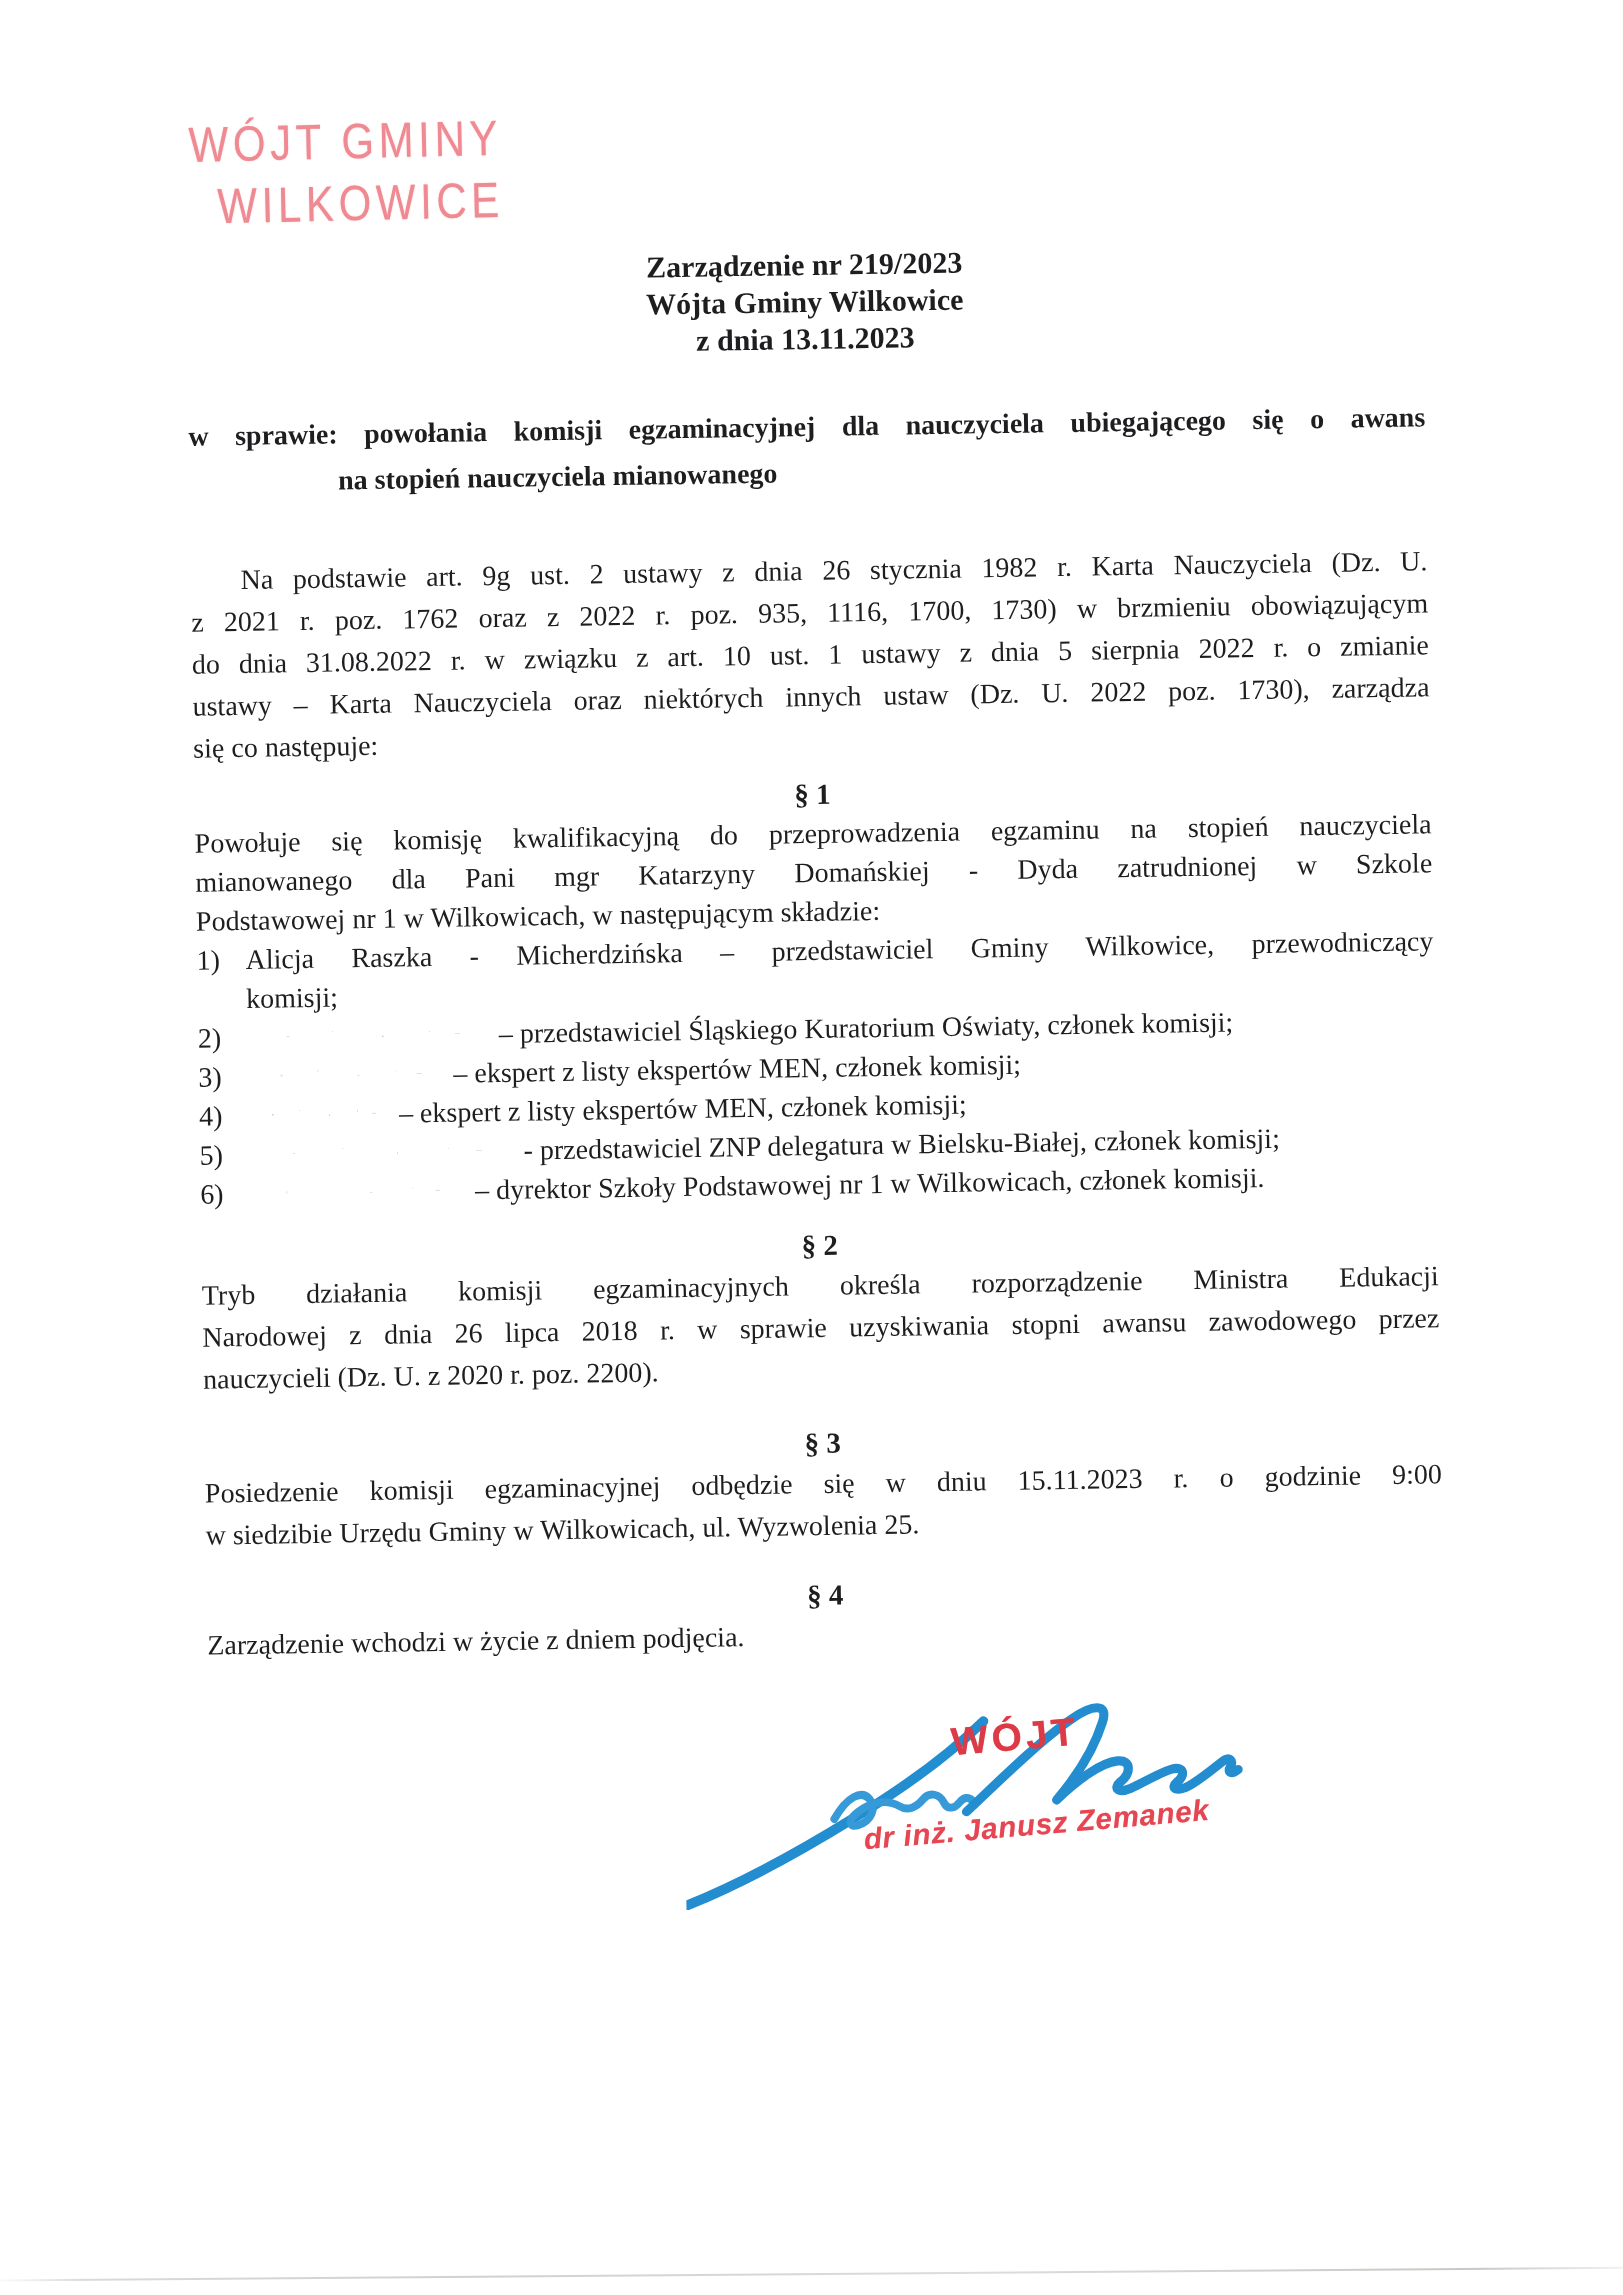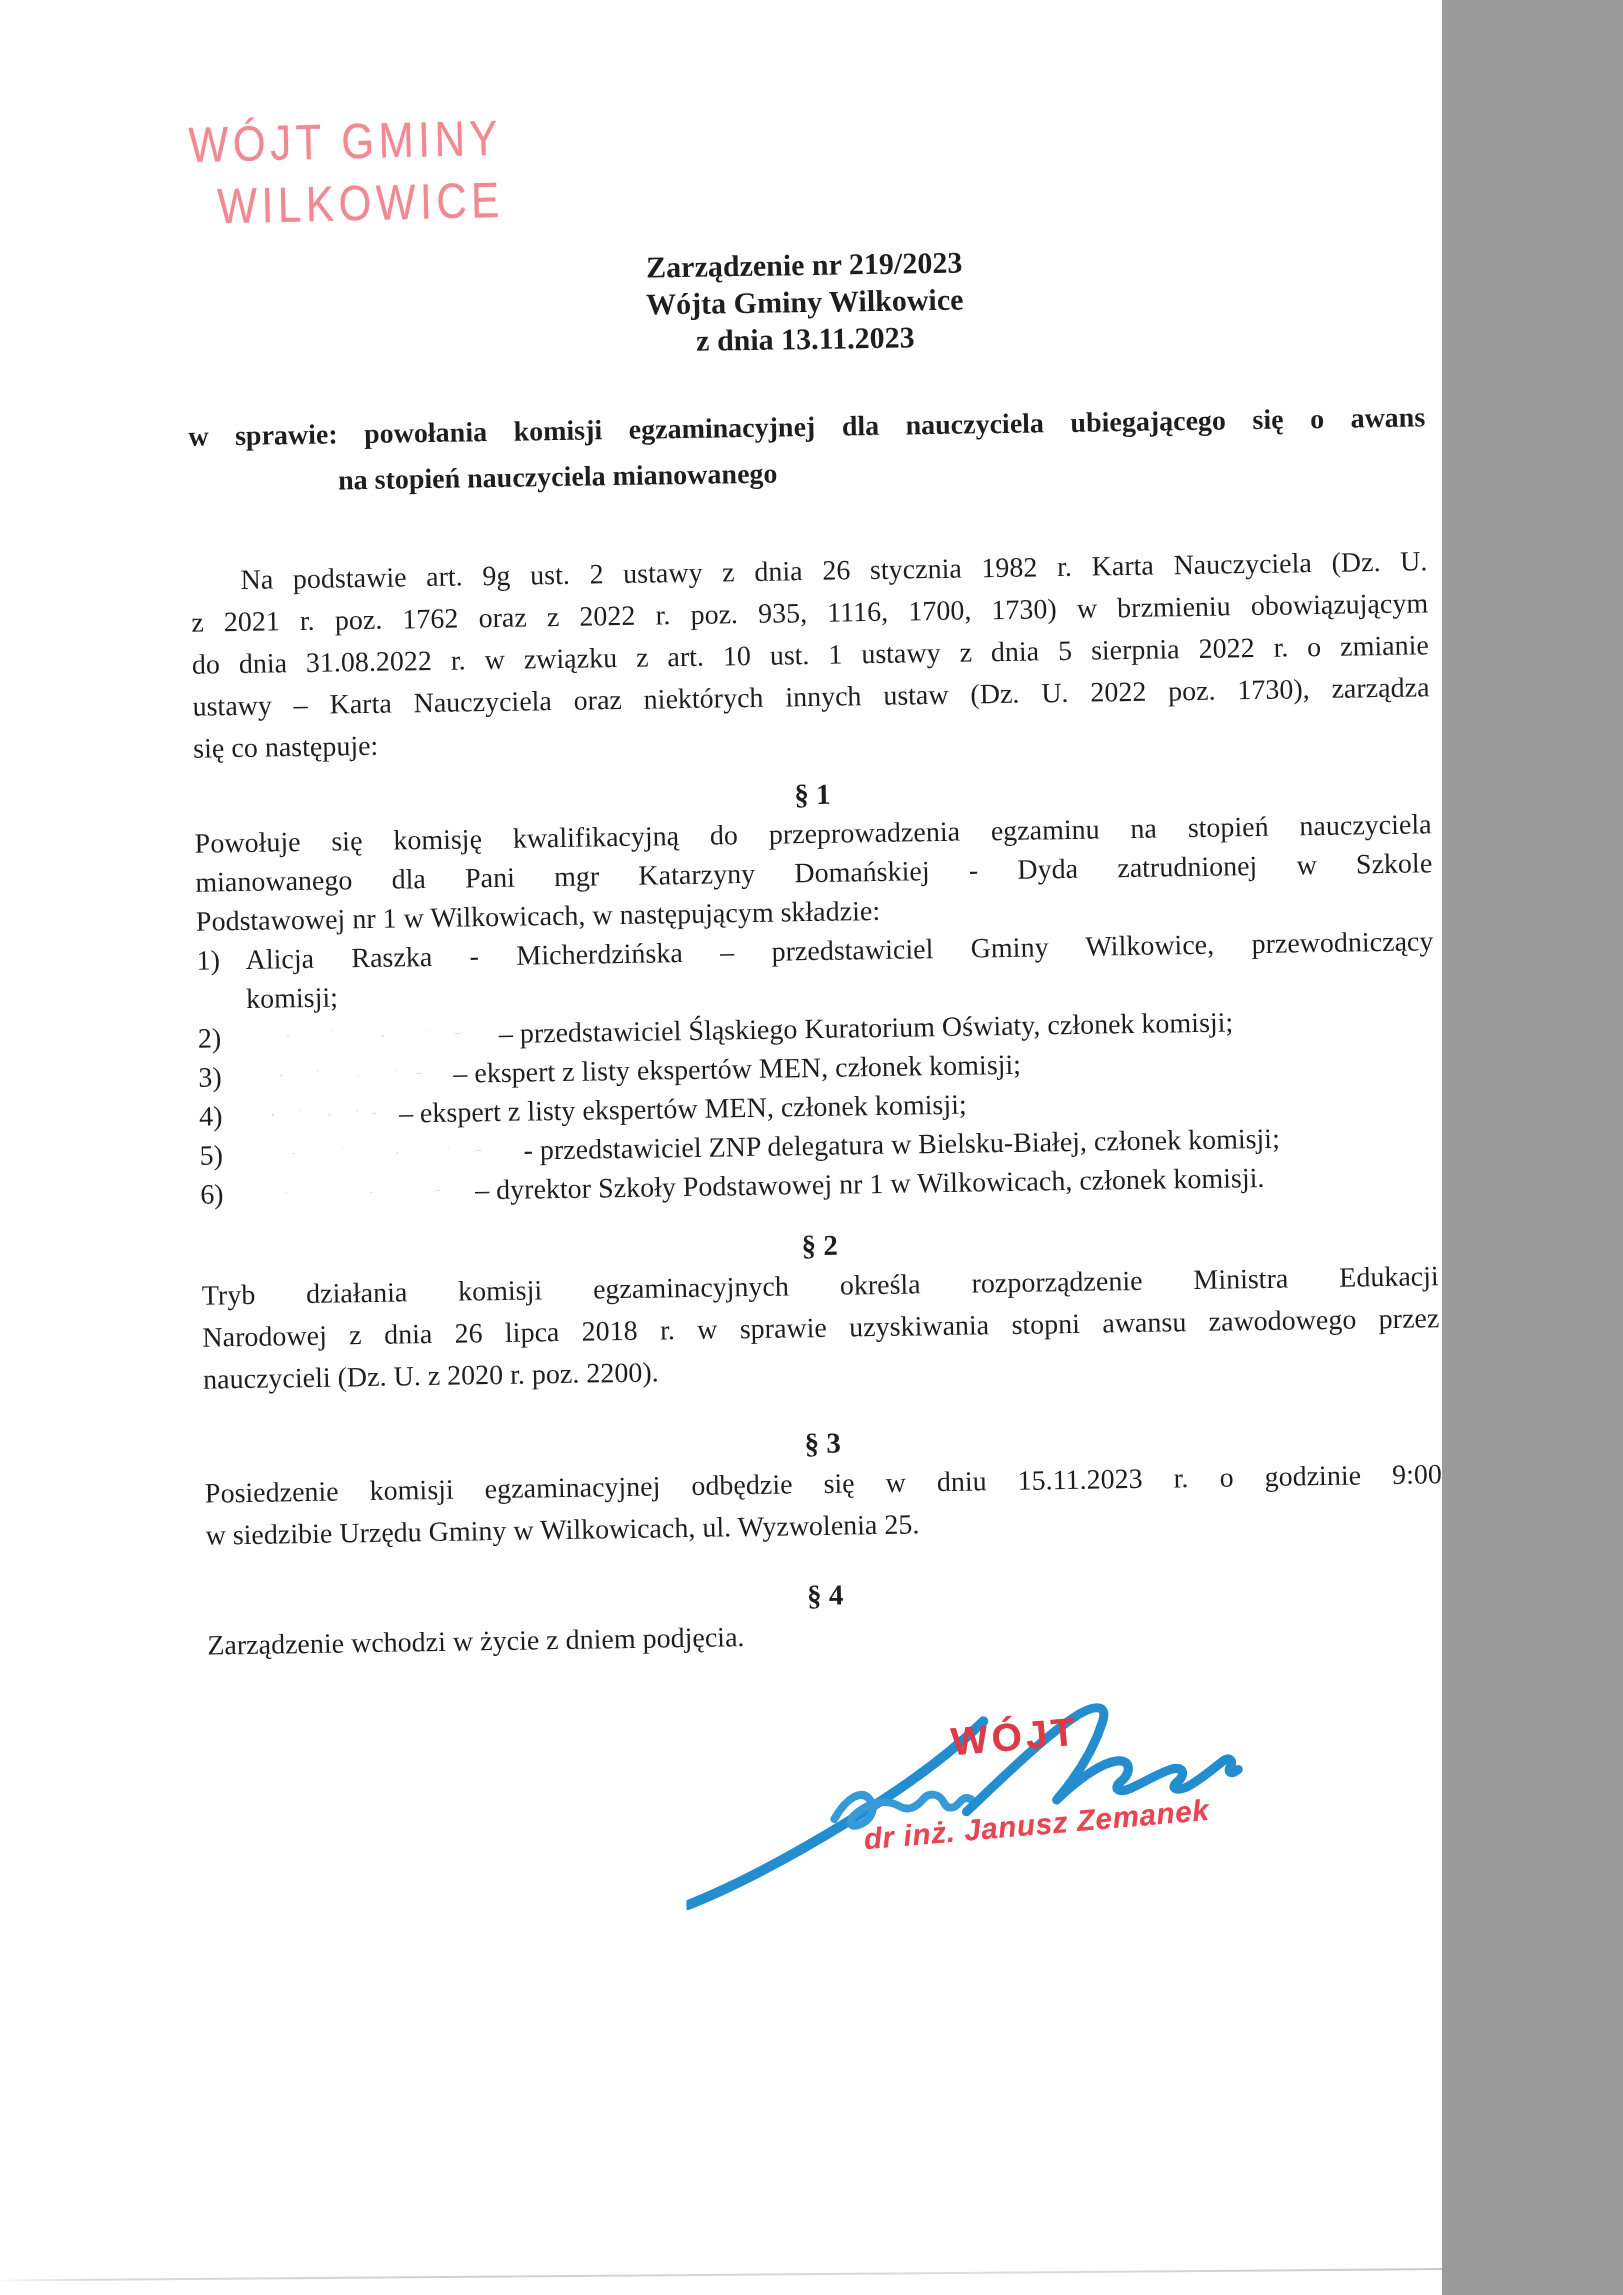--- a/index.html
+++ b/index.html
@@ -1,18 +1,18 @@
 <!DOCTYPE html>
 <html style="font-size:10.5px"><head>
 <meta charset="utf-8">
 <style>
   html,body{margin:0;padding:0;background:#9a9a9a;}
   .page{
     position:relative;
-    width:1442px;height:2295px;
+    width:1623px;height:2295px;
     background:#ffffff;
     overflow:hidden;
     font-family:"Liberation Serif", serif;
     color:#1e1d20;
   }
   .doc{
     position:absolute;left:0;top:0;width:1623px;
     padding:98px 193px 0 193px;
     box-sizing:border-box;
     transform:rotate(-0.9deg);

